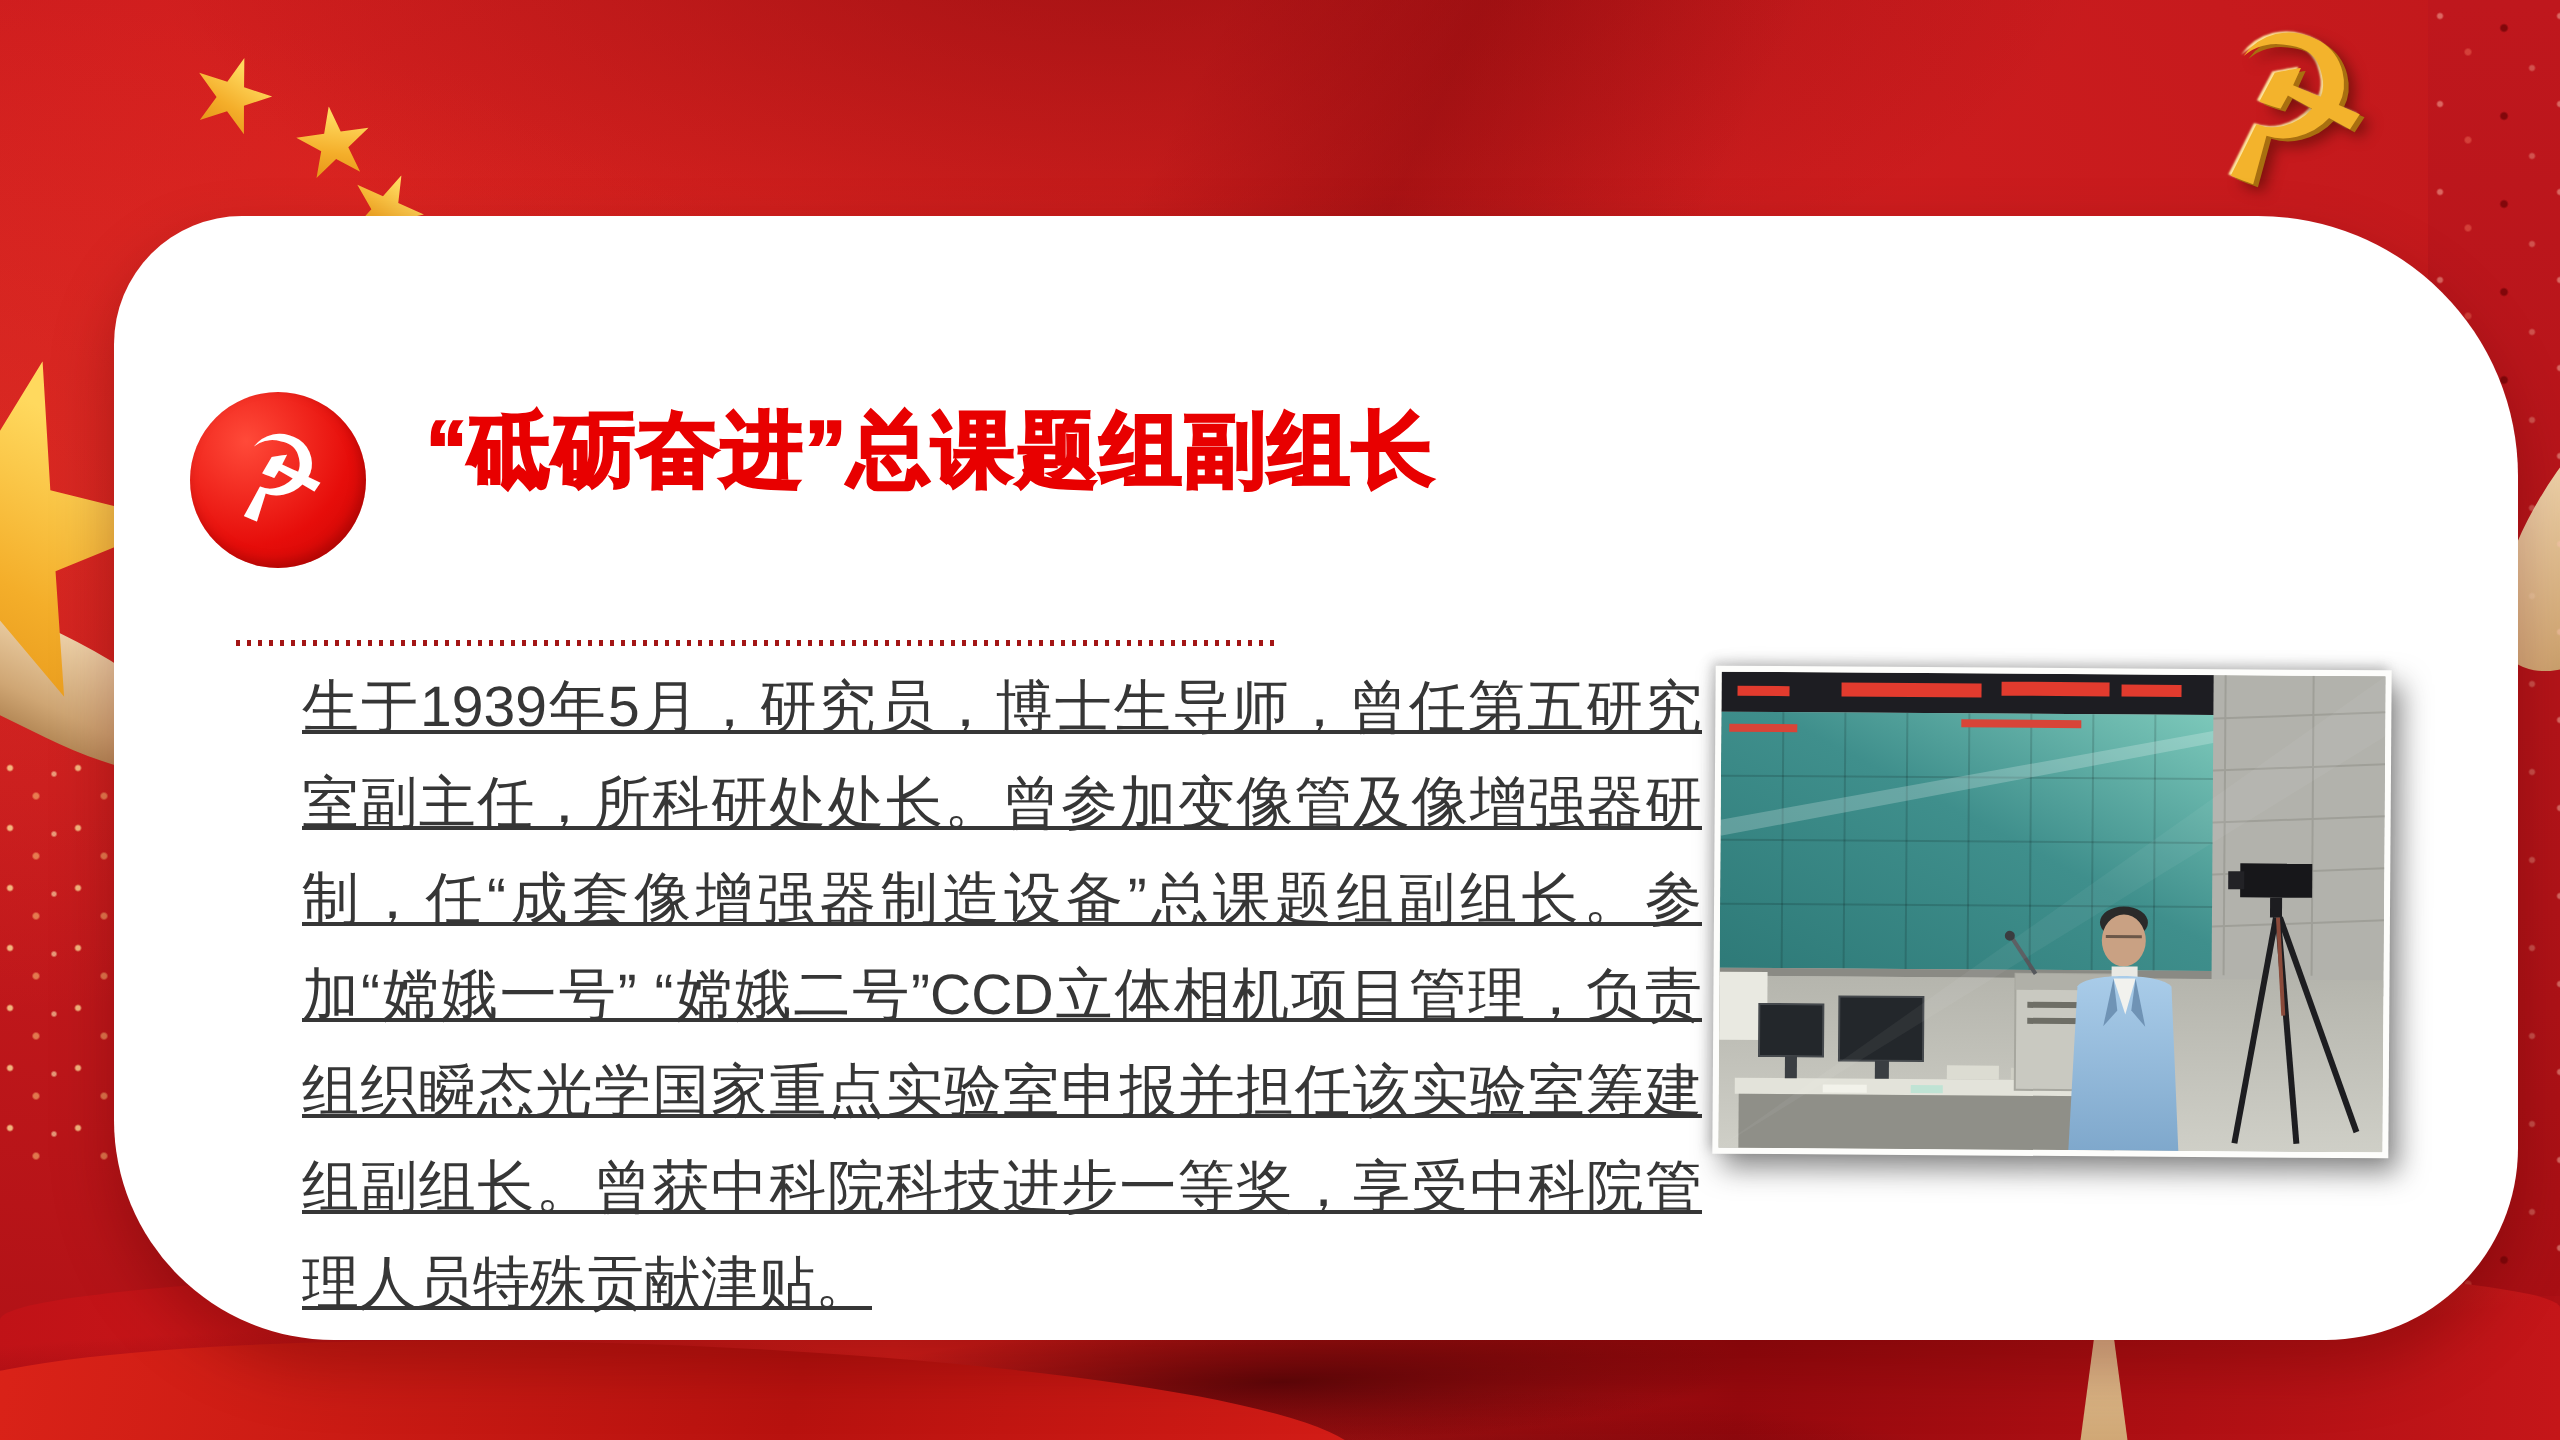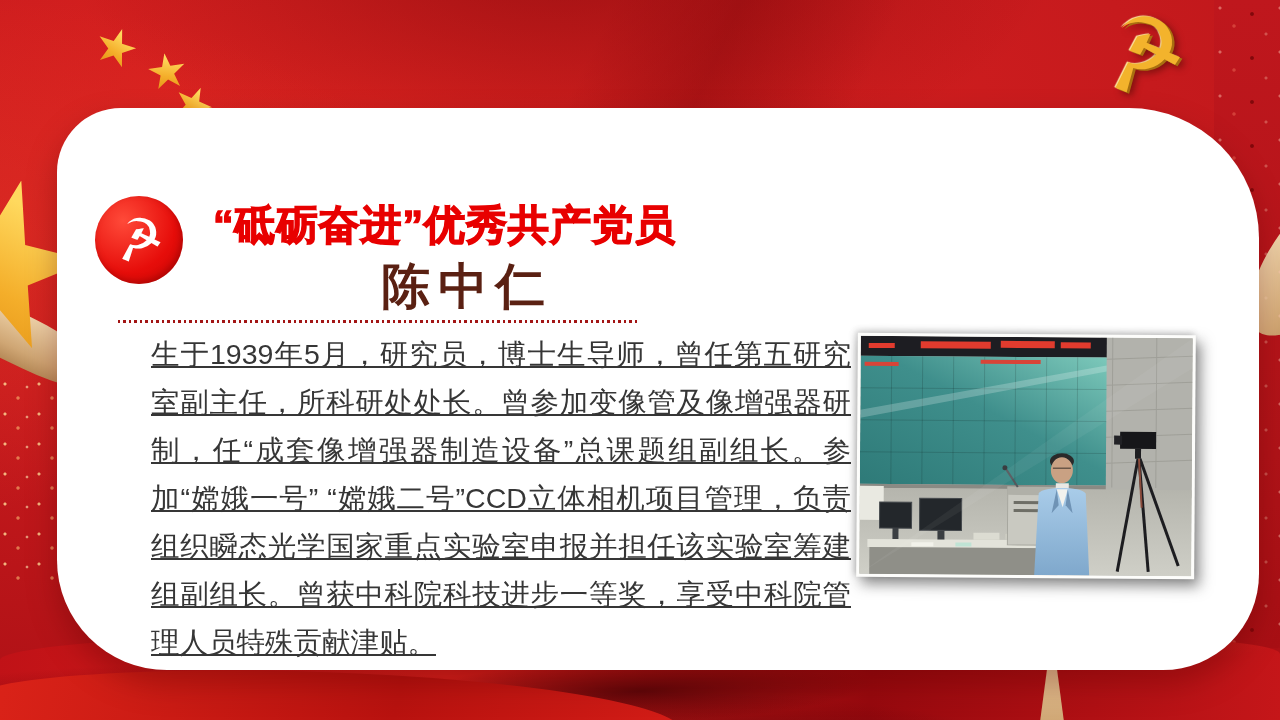--- a/index.html
+++ b/index.html
@@ -118,22 +118,21 @@
   <div class="silk-fold"></div>
   <div class="silk2"></div>
   <div class="gold-line-bottom"></div>
 
   <div class="card">
 
     <div class="badge">
       <span>☭</span>
     </div>
 
-    <h1 class="title">“砥砺奋进”优秀共产党员</h1>
-    <h2 class="name">陈中仁</h2>
+    <h1 class="title">“砥砺奋进”总课题组副组长</h1>
     <div class="divider"></div>
     <p class="bio">生于1939年5月，研究员，博士生导师，曾任第五研究室副主任，所科研处处长。曾参加变像管及像增强器研制，任“成套像增强器制造设备”总课题组副组长。参加“嫦娥一号” “嫦娥二号”CCD立体相机项目管理，负责组织瞬态光学国家重点实验室申报并担任该实验室筹建组副组长。曾获中科院科技进步一等奖，享受中科院管理人员特殊贡献津贴。</p>
 
     <div class="photo">
       <svg viewBox="0 0 332 238">
         <defs>
           <linearGradient id="teal" x1="0" y1="1" x2="1" y2="0">
             <stop offset="0" stop-color="#2e7a78"></stop>
             <stop offset=".55" stop-color="#3f8f8c"></stop>
             <stop offset="1" stop-color="#7cc8ba"></stop>

